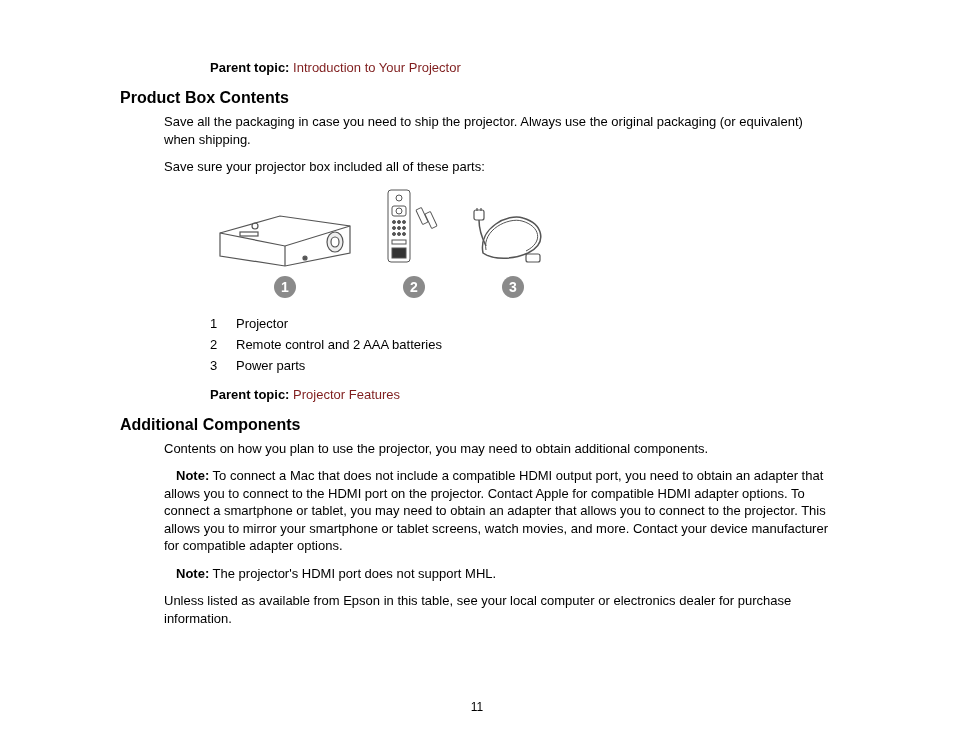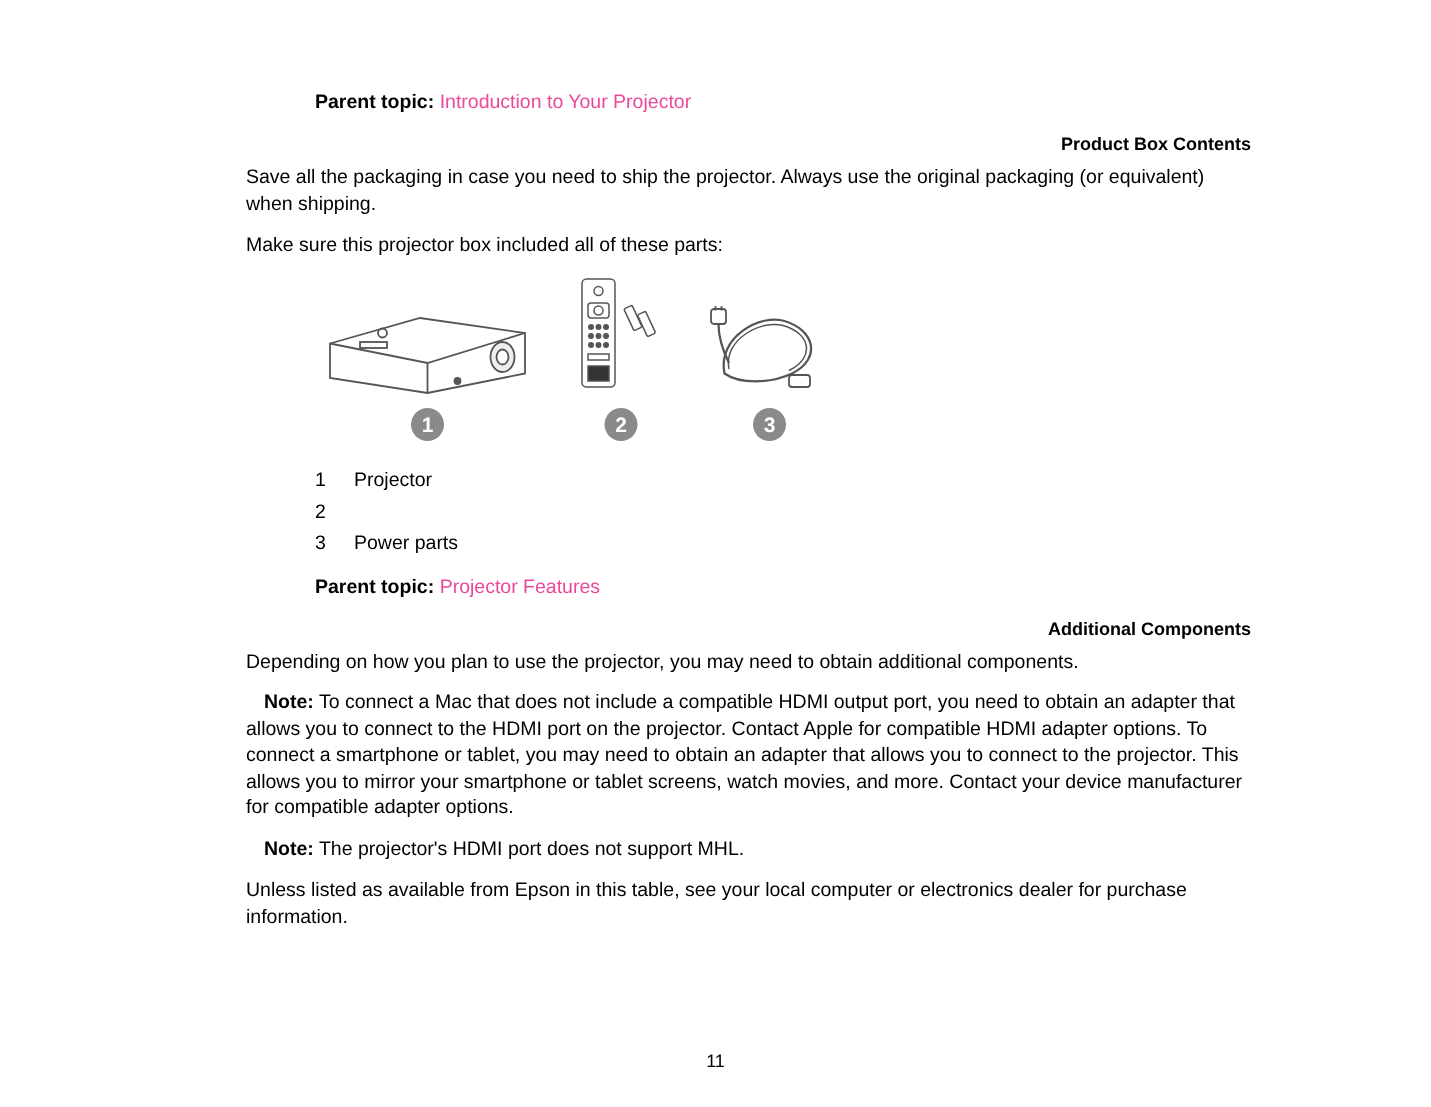--- a/index.html
+++ b/index.html
@@ -12,26 +12,25 @@
       height: 738px;
       position: relative;
       padding: 60px 120px 40px 120px;
     }
     .parent-topic {
       margin-left: 90px;
       margin-bottom: 14px;
       font-size: 13px;
     }
     .parent-topic-label { font-weight: bold; }
-    .link { color: #ec4899; }
+    .link { color: #7f1d1d; }
     h2 {
-      font-size: 12px;
+      font-size: 16px;
       font-weight: bold;
       margin-bottom: 6px;
-      text-align: right;
     }
     .indent { margin-left: 44px; }
     .para { margin-bottom: 10px; line-height: 1.35; }
     .illustration-block {
       margin: 12px 0 18px 90px;
     }
     .illus-row { display: flex; align-items: flex-end; gap: 24px; margin-bottom: 8px; }
     .num-row { display: flex; gap: 24px; }
     .num-row .slot1 { width: 150px; text-align: center; }
     .num-row .slot2 { width: 60px; text-align: center; }
@@ -69,21 +68,21 @@
 </head>
 <body>
 
 <div class="parent-topic">
   <span class="parent-topic-label">Parent topic:</span>
   <span class="link">Introduction to Your Projector</span>
 </div>
 
 <h2>Product Box Contents</h2>
 <div class="indent para">Save all the packaging in case you need to ship the projector. Always use the original packaging (or equivalent) when shipping.</div>
-<div class="indent para">Make sure this projector box included all of these parts:</div>
+<div class="indent para">Save sure your projector box included all of these parts:</div>
 
 <div class="illustration-block">
   <div class="illus-row">
 
     <svg class="projector-svg" viewBox="0 0 150 70">
       <g stroke="#555" stroke-width="1.2" fill="#fff">
         <polygon points="10,35 70,18 140,28 140,55 75,68 10,58"></polygon>
         <polyline points="10,35 75,48 140,28" fill="none"></polyline>
         <line x1="75" y1="48" x2="75" y2="68"></line>
         <ellipse cx="125" cy="44" rx="8" ry="10" fill="#eee"></ellipse>
@@ -138,34 +137,35 @@
   </div>
 </div>
 
 <div class="parts-list">
   <div class="row">
       <span class="num">1</span>
       <span>Projector</span>
     </div>
   <div class="row">
       <span class="num">2</span>
+      <span>Remote control and 2 AAA batteries</span>
     </div>
   <div class="row">
       <span class="num">3</span>
       <span>Power parts</span>
     </div>
 </div>
 
 <div class="parent-topic">
   <span class="parent-topic-label">Parent topic:</span>
   <span class="link">Projector Features</span>
 </div>
 
 <h2>Additional Components</h2>
-<div class="indent para">Depending on how you plan to use the projector, you may need to obtain additional components.</div>
+<div class="indent para">Contents on how you plan to use the projector, you may need to obtain additional components.</div>
 <div class="indent para">
   <span class="note-label">Note:</span><span> To connect a Mac that does not include a compatible HDMI output port, you need to obtain an adapter that allows you to connect to the HDMI port on the projector. Contact Apple for compatible HDMI adapter options. To connect a smartphone or tablet, you may need to obtain an adapter that allows you to connect to the projector. This allows you to mirror your smartphone or tablet screens, watch movies, and more. Contact your device manufacturer for compatible adapter options.</span>
 </div>
 <div class="indent para">
   <span class="note-label">Note:</span><span> The projector's HDMI port does not support MHL.</span>
 </div>
 <div class="indent para">Unless listed as available from Epson in this table, see your local computer or electronics dealer for purchase information.</div>
 
 <div class="page-num">11</div>
 

